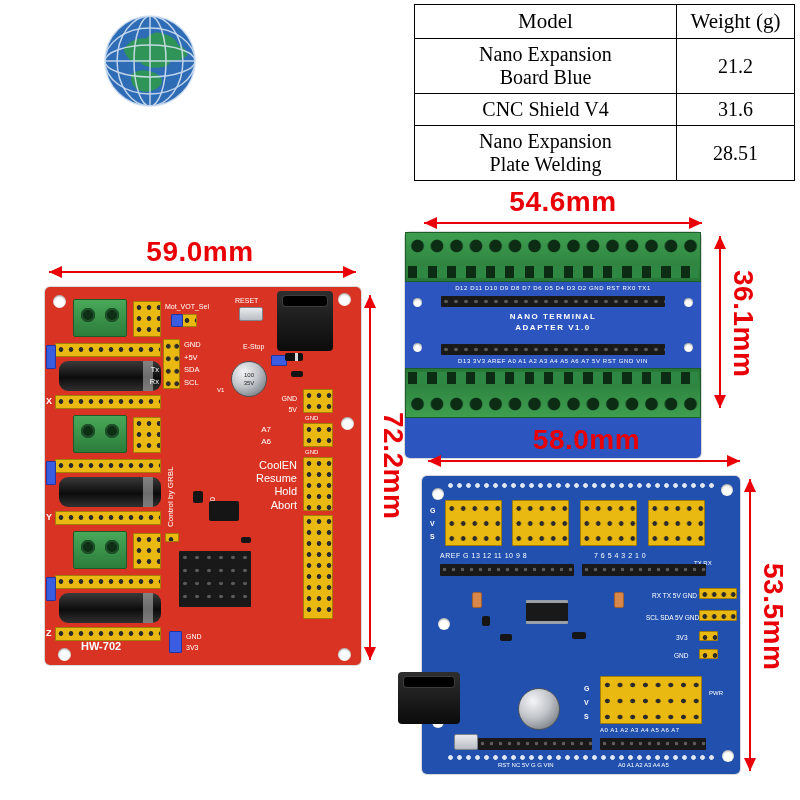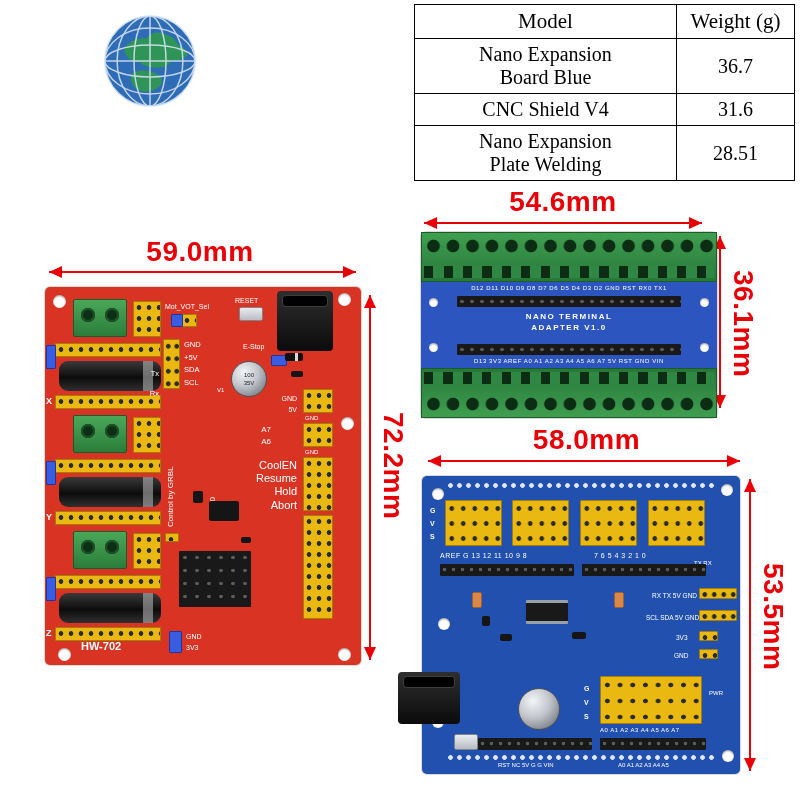--- a/index.html
+++ b/index.html
@@ -79,21 +79,21 @@
     <thead>
       <tr>
         <th class="col-model">Model</th>
         <th class="col-weight">Weight (g)</th>
       </tr>
     </thead>
     <tbody>
       <tr>
         <td class="pre">Nano Expansion
 Board Blue</td>
-        <td>36.7</td>
+        <td>21.2</td>
       </tr>
       <tr>
         <td class="pre">CNC Shield V4</td>
         <td>31.6</td>
       </tr>
       <tr>
         <td class="pre">Nano Expansion
 Plate Welding</td>
         <td>28.51</td>
       </tr>
@@ -134,21 +134,21 @@
     <div class="cap-cyl" style="left:14px;top:306px;width:102px;height:30px"></div>
     <div class="ypad" style="left:10px;top:340px;width:106px;height:14px"></div>
     <div class="jumper" style="left:1px;top:290px;width:10px;height:24px"></div>
     <div class="txt" style="left:1px;top:342px;font-size:9px;font-weight:bold">Z</div>
 
     <div class="txt" style="left:120px;top:16px;font-size:7px">Mot_VOT_Sel</div>
     <div class="ypad" style="left:126px;top:27px;width:26px;height:13px"></div>
     <div class="jumper" style="left:126px;top:27px;width:12px;height:13px"></div>
     <div class="txt" style="left:190px;top:10px;font-size:7px">RESET</div>
     <div class="reset-btn" style="left:194px;top:20px;width:24px;height:14px"></div>
-    <div class="txt pre right" style="left:96px;top:77px;width:18px;font-size:7.5px;line-height:20px">Tx
+    <div class="txt pre right" style="left:96px;top:77px;width:18px;font-size:7.5px;line-height:12px">Tx
 Rx</div>
     <div class="ypad" style="left:118px;top:52px;width:17px;height:50px;background-size:8.5px 12.5px"></div>
     <div class="txt pre" style="left:139px;top:52px;font-size:7.5px;line-height:12.5px">GND
 +5V
 SDA
 SCL</div>
     <div class="txt" style="left:198px;top:56px;font-size:7px">E-Stop</div>
     <div class="jumper" style="left:226px;top:68px;width:16px;height:11px"></div>
     <div class="silver-cap" style="left:186px;top:74px;width:36px;height:36px">
       <div class="txt pre center" style="left:0;top:9px;width:34px;font-size:6px;line-height:8px;color:#23262a">100
@@ -185,21 +185,21 @@
     <div class="txt pre" style="left:141px;top:344px;font-size:7px;line-height:11px">GND
 3V3</div>
     <div class="txt" style="left:36px;top:354px;font-size:11px;font-weight:bold">HW-702</div>
   </div>
 
   <div class="dimlab center" style="left:483px;top:186px;width:160px">54.6mm</div>
   <div class="dim-h" style="left:424px;top:222px;width:278px"></div>
   <div class="dim-v" style="left:719px;top:236px;height:172px"></div>
   <div class="dimlab vtext" style="left:727px;top:270px">36.1mm</div>
 
-  <div class="board blue1" style="left:421px;top:232px;width:296px;height:186px">
+  <div class="board blue1" style="left:405px;top:232px;width:296px;height:226px">
     <div class="gstrip" style="left:0;top:0;width:296px;height:50px"></div>
     <div class="txt center" style="left:0;top:53px;width:296px;font-size:6px;letter-spacing:.6px">D12 D11 D10 D9 D8 D7 D6 D5 D4 D3 D2 GND RST RX0 TX1</div>
     <div class="fstrip" style="left:36px;top:64px;width:224px;height:11px;background-size:10px 11px"></div>
     <div class="hole" style="left:8px;top:66px;width:9px;height:9px"></div>
     <div class="hole" style="left:279px;top:66px;width:9px;height:9px"></div>
     <div class="txt center" style="left:60px;top:79px;width:176px;font-size:8px;font-weight:bold;letter-spacing:1.5px;line-height:11px">
       <div>NANO TERMINAL</div>
       <div>ADAPTER V1.0</div>
     </div>
     <div class="fstrip" style="left:36px;top:112px;width:224px;height:11px;background-size:10px 11px"></div>

